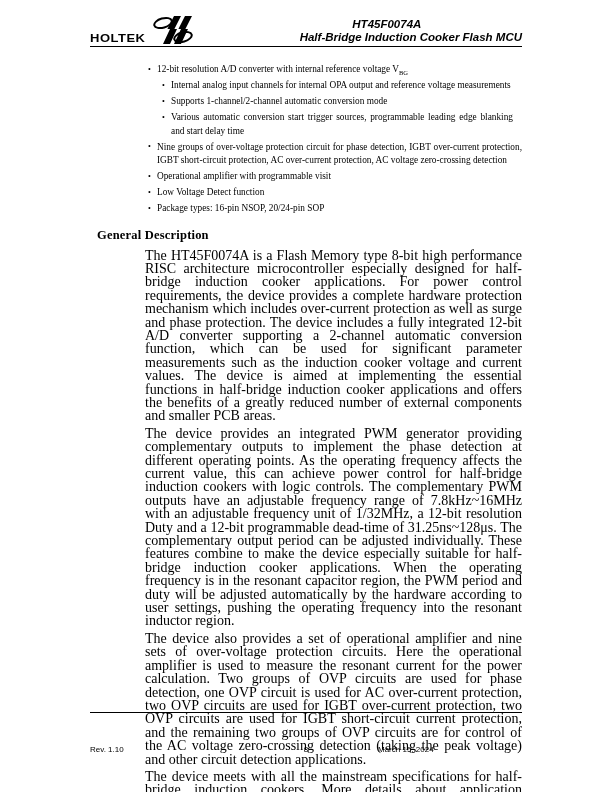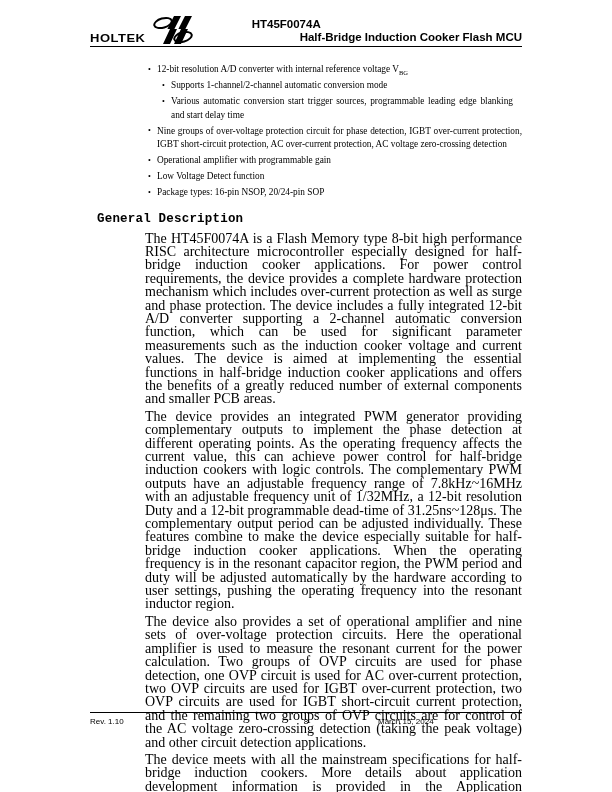--- a/index.html
+++ b/index.html
@@ -34,23 +34,24 @@
   .logo-text {
     font-family: "Liberation Sans", sans-serif;
     font-weight: bold;
     font-size: 13px;
     letter-spacing: 0.5px;
     transform: scaleY(0.85);
     transform-origin: bottom left;
   }
   .logo-mark { margin-left: 1px; display: block; }
   .titles {
-    text-align: left;
+    text-align: center;
     font-family: "Liberation Sans", sans-serif;
     font-weight: bold;
+    font-style: italic;
     line-height: 13px;
     padding-bottom: 2px;
   }
   .part-number { font-size: 11.5px; }
   .subtitle { font-size: 11.5px; margin-left: 48px; }
 
   
   .main {
     position: absolute;
     left: 90px; right: 90px; top: 63px;
@@ -73,21 +74,21 @@
     content: "\2022";
     position: absolute;
     left: 0;
     top: -0.5px;
     font-size: 8px;
   }
   ul.features li.lvl2 { margin-left: 14px; width: 351px; }
   ul.features li sub { font-size: 6.5px; line-height: 0; }
 
   h1.section-heading {
-    font-family: Liberation Mono, monospace;
+    font-family: Liberation Serif, serif;
     font-weight: bold;
     font-size: 12.5px;
     margin-top: 12px;
     margin-left: 7px;
     margin-bottom: 6px;
     letter-spacing: 0.2px;
   }
   .paragraphs {
     margin-left: 55px;
     width: 377px;
@@ -104,21 +105,21 @@
     position: absolute;
     left: 90px; right: 90px; top: 712px;
     border-top: 1px solid #000;
     padding-top: 4px;
     display: flex;
     justify-content: space-between;
     align-items: baseline;
     font-family: "Liberation Sans", sans-serif;
     font-size: 8px;
   }
-  .footer .cell { flex: 1; }
+  .footer .cell { flex: 1; margin-top: 28px; }
   .footer .cell.center { text-align: center; }
   .footer .cell.right { text-align: left; }
 </style>
 </head>
 <body>
 
 <div class="page">
 
   <div class="header">
     <div class="logo">
@@ -133,24 +134,25 @@
     <div class="titles">
       <div class="part-number">HT45F0074A</div>
       <div class="subtitle">Half-Bridge Induction Cooker Flash MCU</div>
     </div>
   </div>
 
   <div class="main">
 
     <ul class="features">
       <li class="lvl1"><span>12-bit resolution A/D converter with internal reference voltage V</span><sub>BG</sub></li>
+      <li class="lvl2">Internal analog input channels for internal OPA output and reference voltage measurements</li>
       <li class="lvl2">Supports 1-channel/2-channel automatic conversion mode</li>
       <li class="lvl2">Various automatic conversion start trigger sources, programmable leading edge blanking and start delay time</li>
       <li class="lvl1">Nine groups of over-voltage protection circuit for phase detection, IGBT over-current protection, IGBT short-circuit protection, AC over-current protection, AC voltage zero-crossing detection</li>
-      <li class="lvl1">Operational amplifier with programmable gain</li>
+      <li class="lvl1">Operational amplifier with programmable visit</li>
       <li class="lvl1">Low Voltage Detect function</li>
       <li class="lvl1">Package types: 16-pin NSOP, 20/24-pin SOP</li>
     </ul>
 
     <h1 class="section-heading">General Description</h1>
 
     <div class="paragraphs">
       <p>The HT45F0074A is a Flash Memory type 8-bit high performance RISC architecture microcontroller especially designed for half-bridge induction cooker applications. For power control requirements, the device provides a complete hardware protection mechanism which includes over-current protection as well as surge and phase protection. The device includes a fully integrated 12-bit A/D converter supporting a 2-channel automatic conversion function, which can be used for significant parameter measurements such as the induction cooker voltage and current values. The device is aimed at implementing the essential functions in half-bridge induction cooker applications and offers the benefits of a greatly reduced number of external components and smaller PCB areas.</p>
       <p>The device provides an integrated PWM generator providing complementary outputs to implement the phase detection at different operating points. As the operating frequency affects the current value, this can achieve power control for half-bridge induction cookers with logic controls. The complementary PWM outputs have an adjustable frequency range of 7.8kHz~16MHz with an adjustable frequency unit of 1/32MHz, a 12-bit resolution Duty and a 12-bit programmable dead-time of 31.25ns~128μs. The complementary output period can be adjusted individually. These features combine to make the device especially suitable for half-bridge induction cooker applications. When the operating frequency is in the resonant capacitor region, the PWM period and duty will be adjusted automatically by the hardware according to user settings, pushing the operating frequency into the resonant inductor region.</p>
       <p>The device also provides a set of operational amplifier and nine sets of over-voltage protection circuits. Here the operational amplifier is used to measure the resonant current for the power calculation. Two groups of OVP circuits are used for phase detection, one OVP circuit is used for AC over-current protection, two OVP circuits are used for IGBT over-current protection, two OVP circuits are used for IGBT short-circuit current protection, and the remaining two groups of OVP circuits are for control of the AC voltage zero-crossing detection (taking the peak voltage) and other circuit detection applications.</p>

